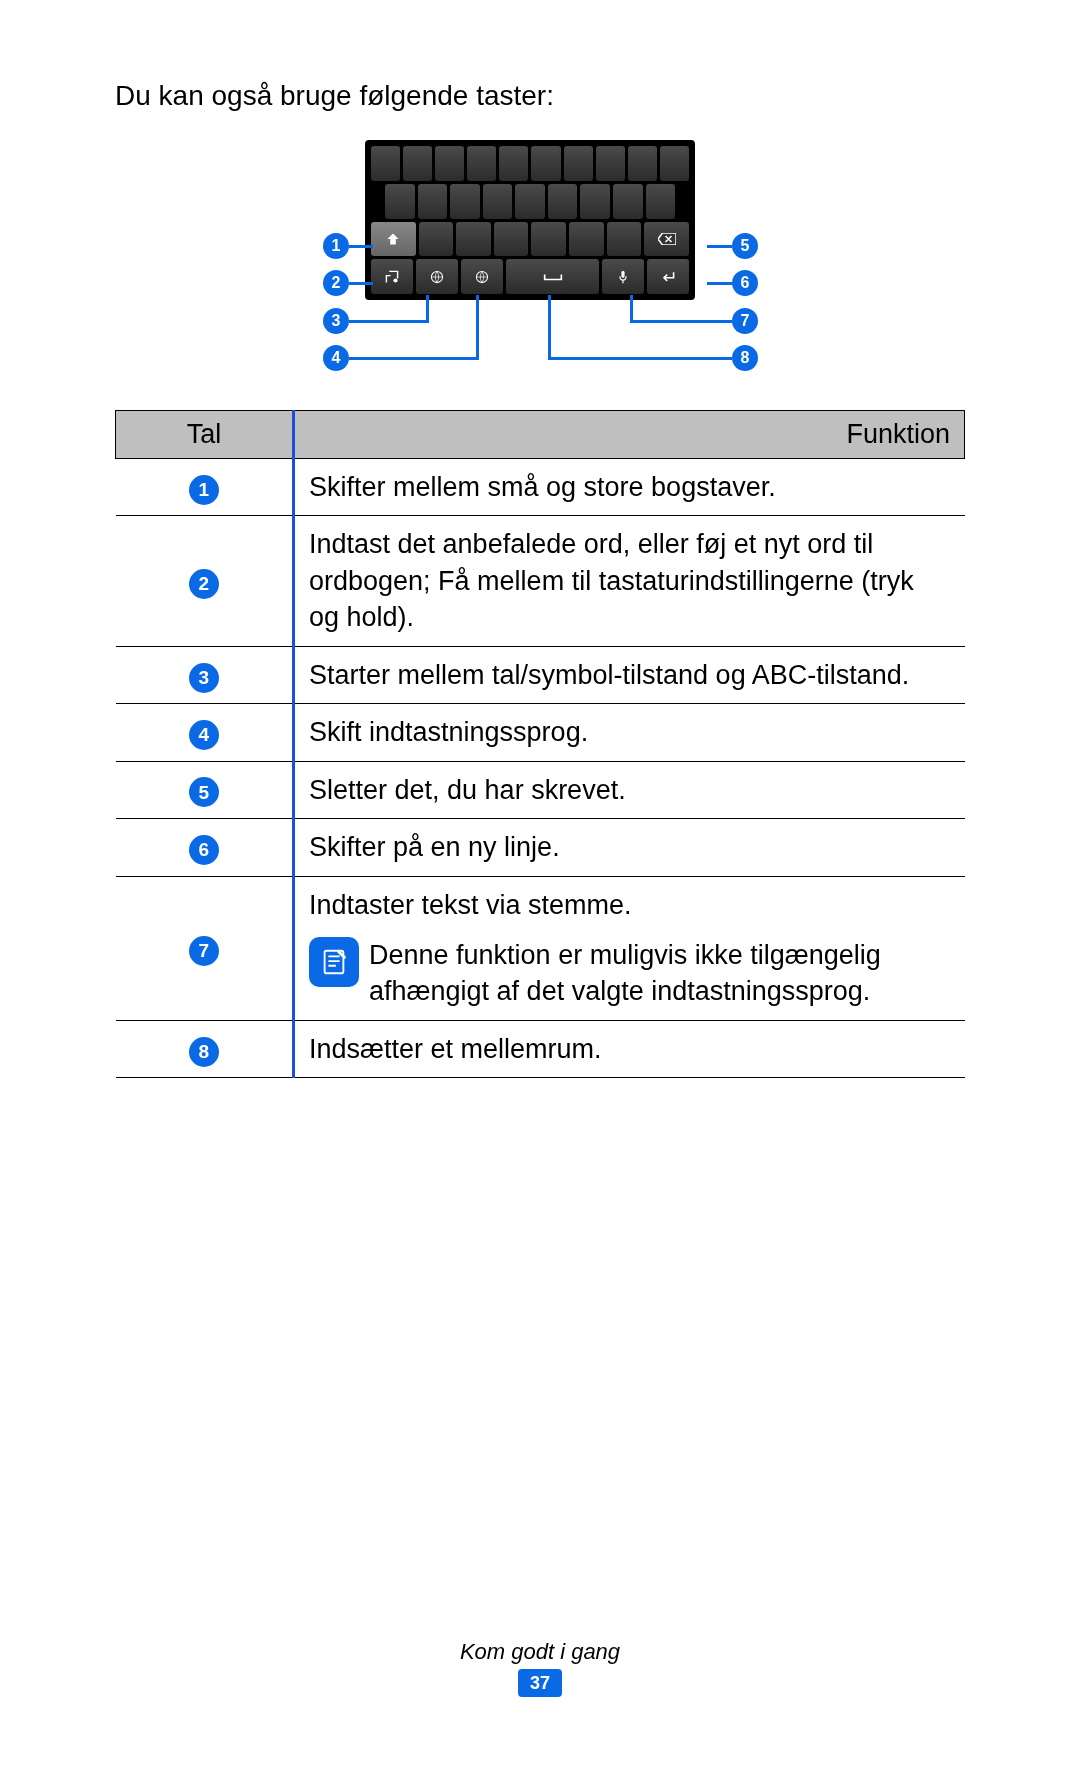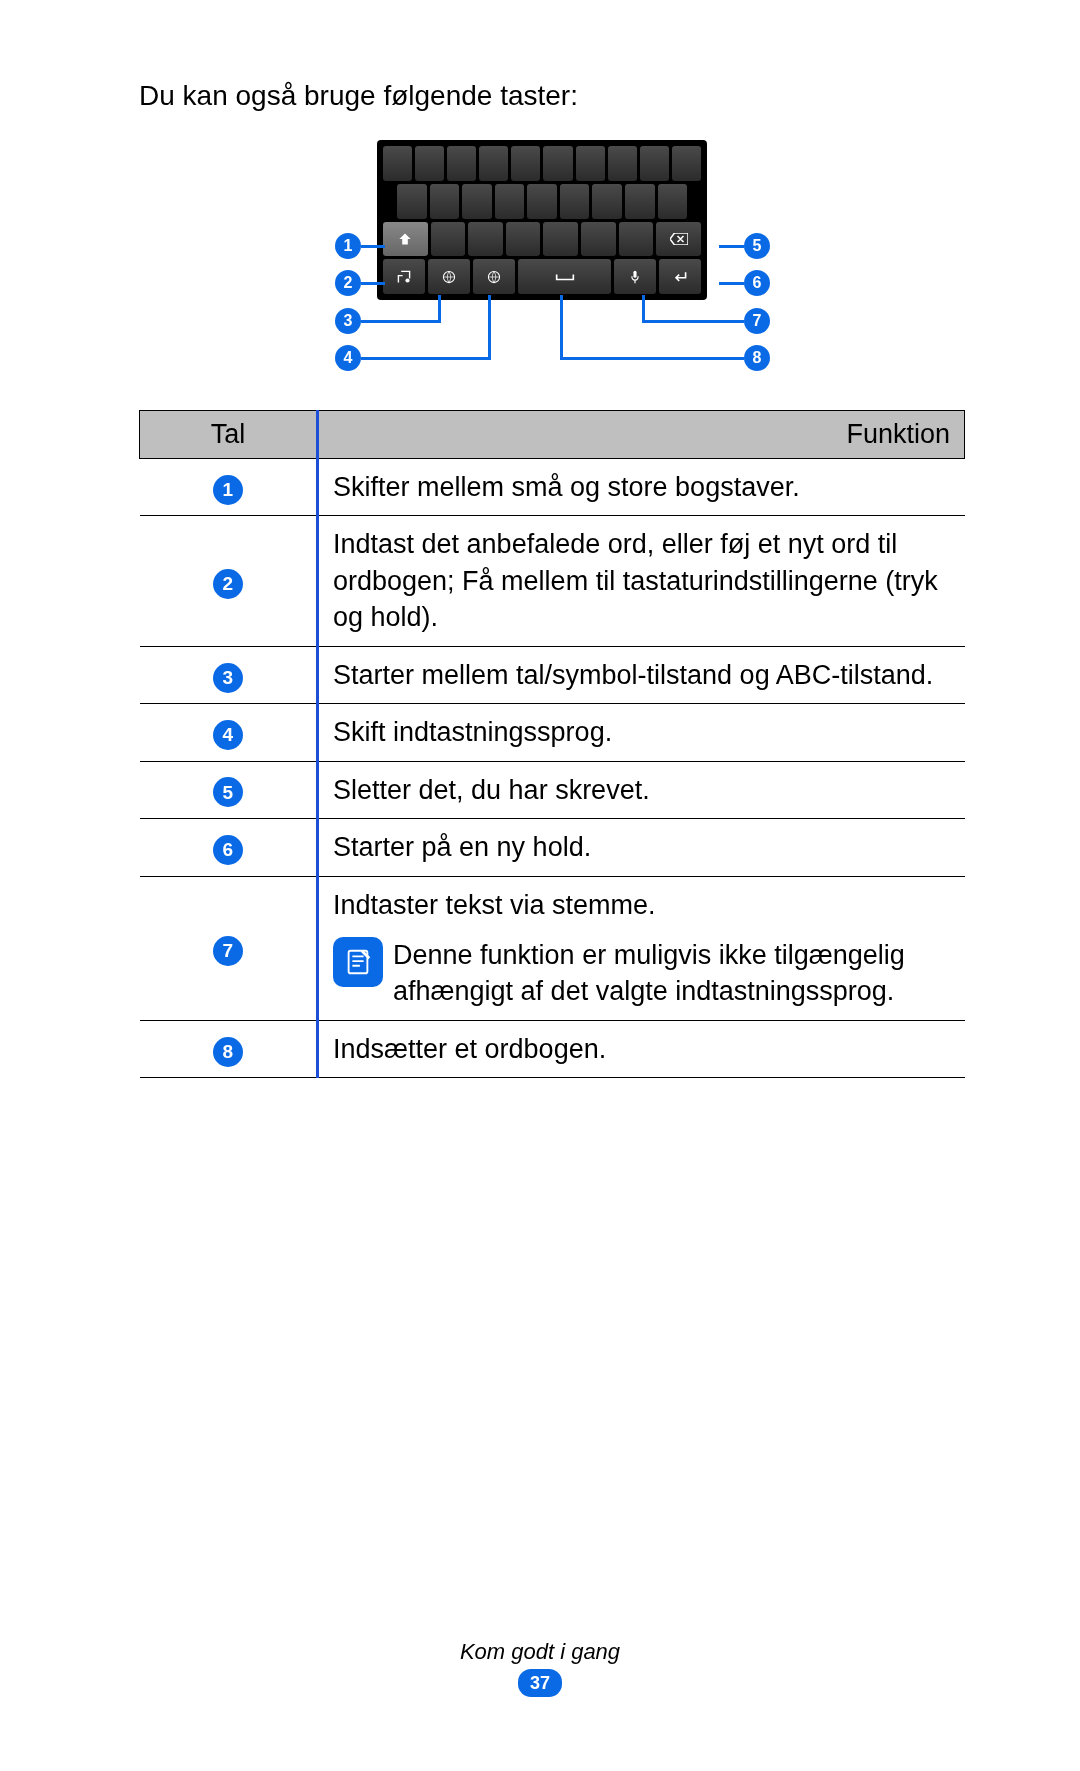--- a/index.html
+++ b/index.html
@@ -8,21 +8,20 @@
     padding: 0;
     font-family: "Segoe UI", Arial, sans-serif;
     background: #fff;
     color: #000;
     width: 1080px;
     height: 1771px;
     position: relative;
   }
   .page {
     padding: 80px 115px 0 115px;
-    margin-left: 24px;
   }
   .intro {
     font-size: 28px;
     margin-bottom: 28px;
   }
   .keyboard-figure {
     display: flex;
     justify-content: center;
     margin-bottom: 40px;
   }
@@ -153,21 +152,21 @@
     font-style: italic;
     font-size: 22px;
     color: #000;
   }
   .pagenum-badge {
     margin: 4px auto 0;
     width: 44px;
     height: 28px;
     background: #0a6ae6;
     color: #fff;
-    border-radius: 13px;
+    border-radius: 4px;
     font-style: normal;
     font-weight: bold;
     font-size: 18px;
     display: flex;
     align-items: center;
     justify-content: center;
   }
 </style>
 </head>
 <body>
@@ -306,41 +305,41 @@
         <tr>
           <td class="col1"><span class="numcircle">4</span></td>
           <td>Skift indtastningssprog.</td>
         </tr>
         <tr>
           <td class="col1"><span class="numcircle">5</span></td>
           <td>Sletter det, du har skrevet.</td>
         </tr>
         <tr>
           <td class="col1"><span class="numcircle">6</span></td>
-          <td>Starter på en ny hold.</td>
+          <td>Skifter på en ny linje.</td>
         </tr>
         <tr>
           <td class="col1"><span class="numcircle">7</span></td>
           <td>
             <div>Indtaster tekst via stemme.</div>
             <div class="note-row">
               <div class="note-icon">
                 <svg width="30" height="30" viewBox="0 0 32 32">
                     <rect x="6" y="4" width="20" height="24" rx="2" fill="none" stroke="#fff" stroke-width="2"></rect>
                     <path d="M10 10 L22 10 M10 15 L22 15 M10 20 L18 20" stroke="#fff" stroke-width="2"></path>
                     <path d="M20 4 L28 12" stroke="#fff" stroke-width="3"></path>
                   </svg>
               </div>
               <div>Denne funktion er muligvis ikke tilgængelig afhængigt af det valgte indtastningssprog.</div>
             </div>
           </td>
         </tr>
         <tr>
           <td class="col1"><span class="numcircle">8</span></td>
-          <td>Indsætter et ordbogen.</td>
+          <td>Indsætter et mellemrum.</td>
         </tr>
       </tbody>
     </table>
   </div>
 </div>
 
 <div class="footer">
   <div>Kom godt i gang</div>
   <div class="pagenum-badge">37</div>
 </div>

